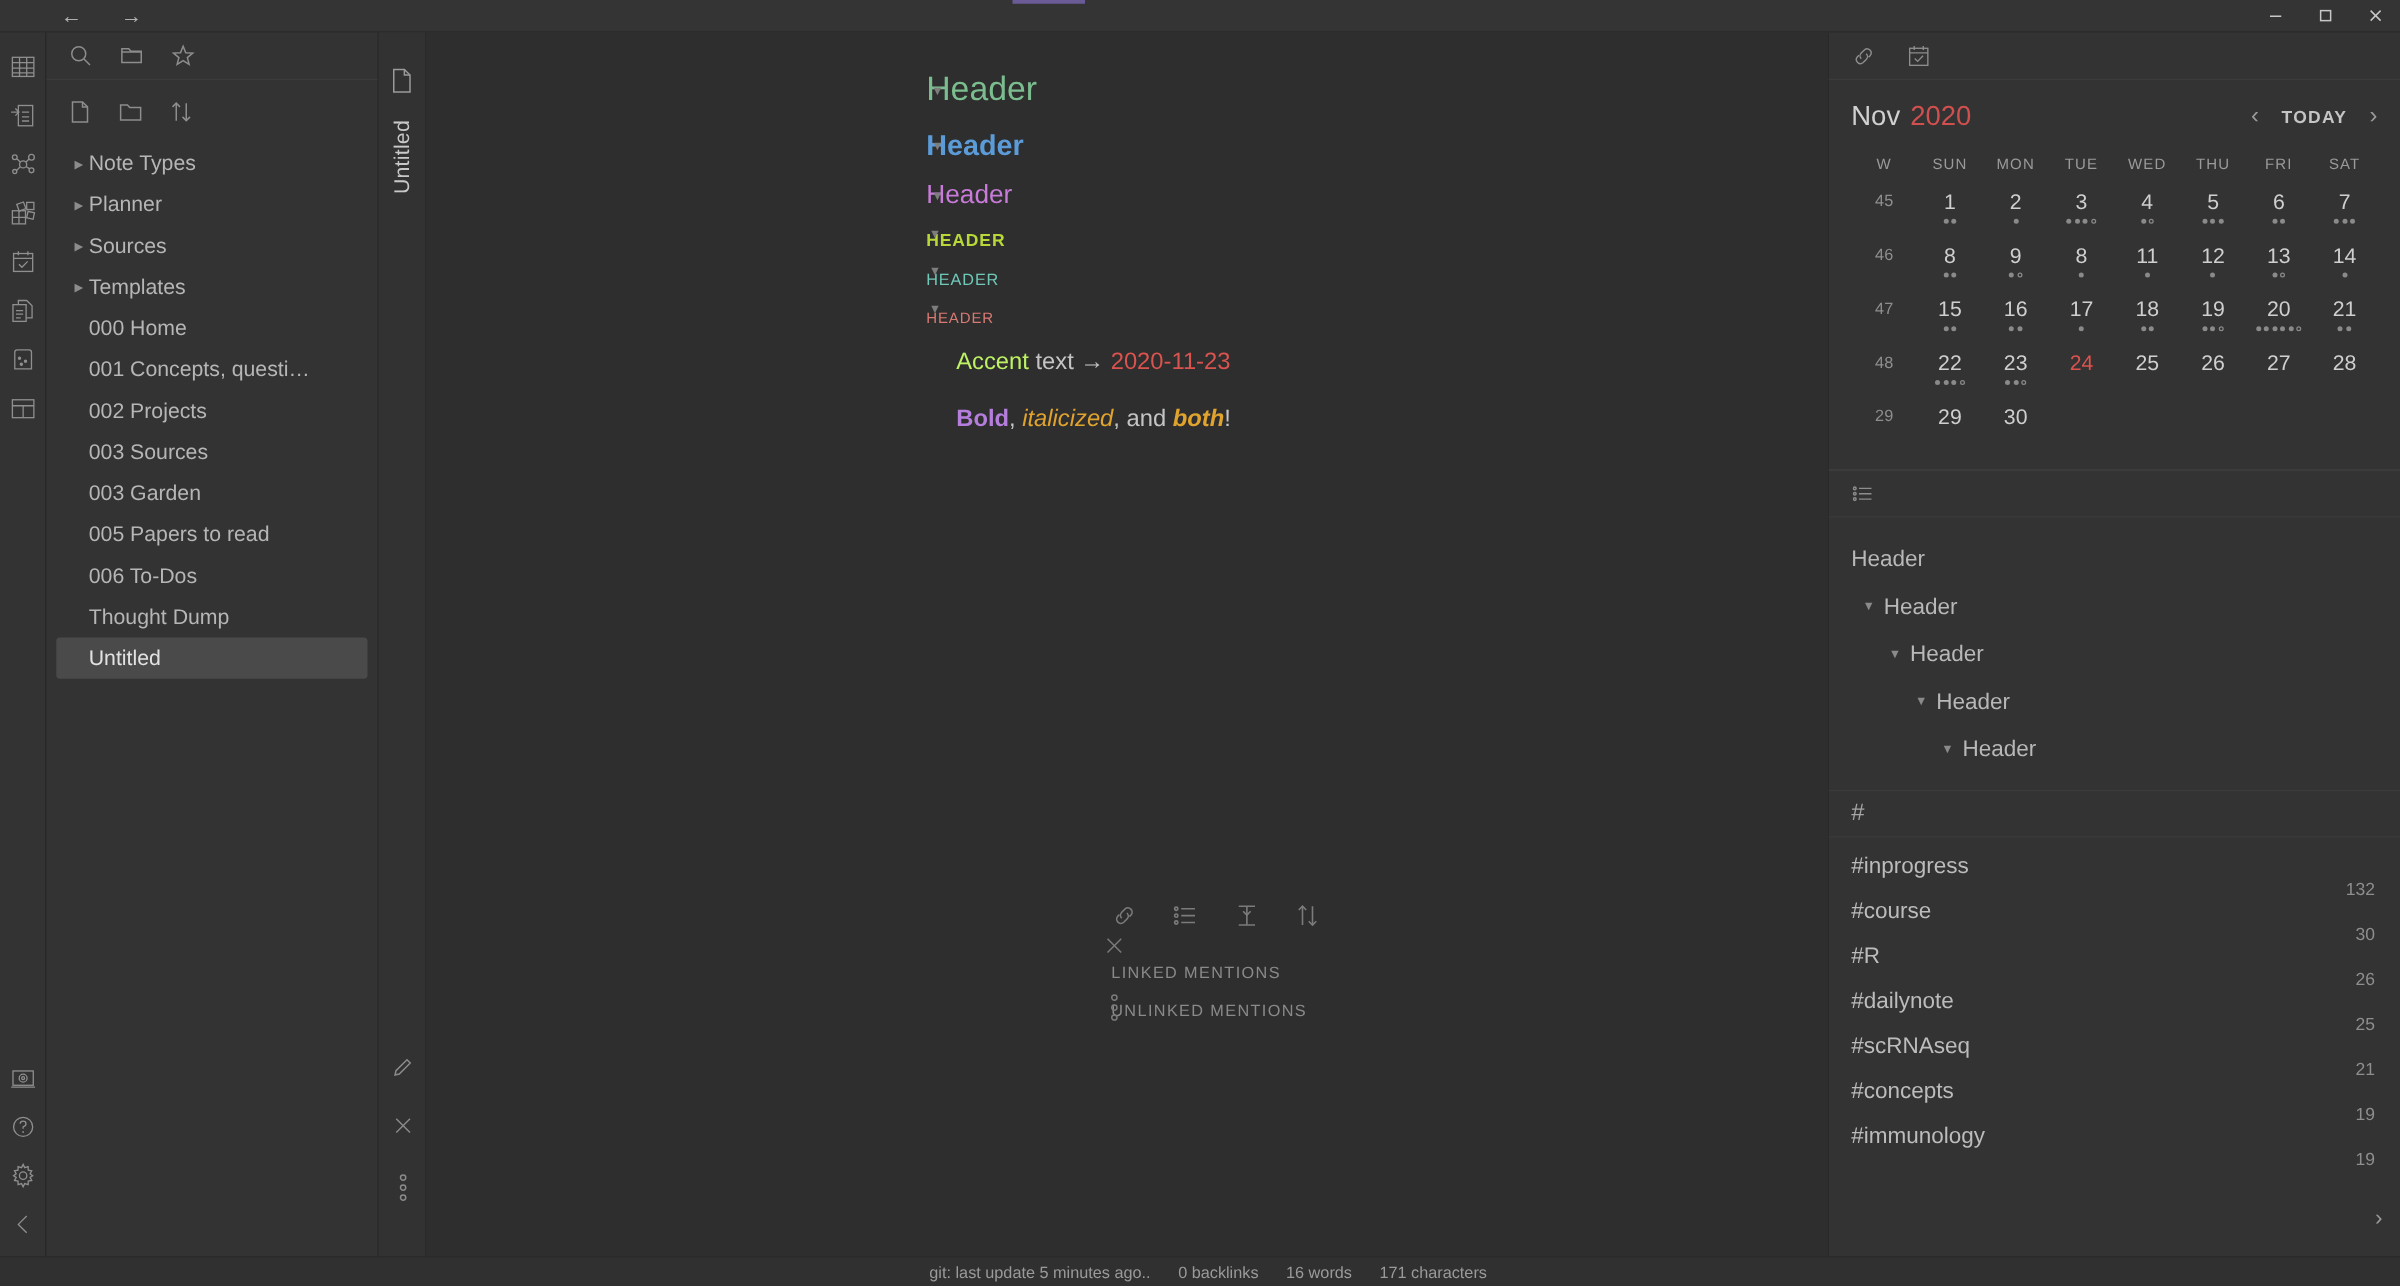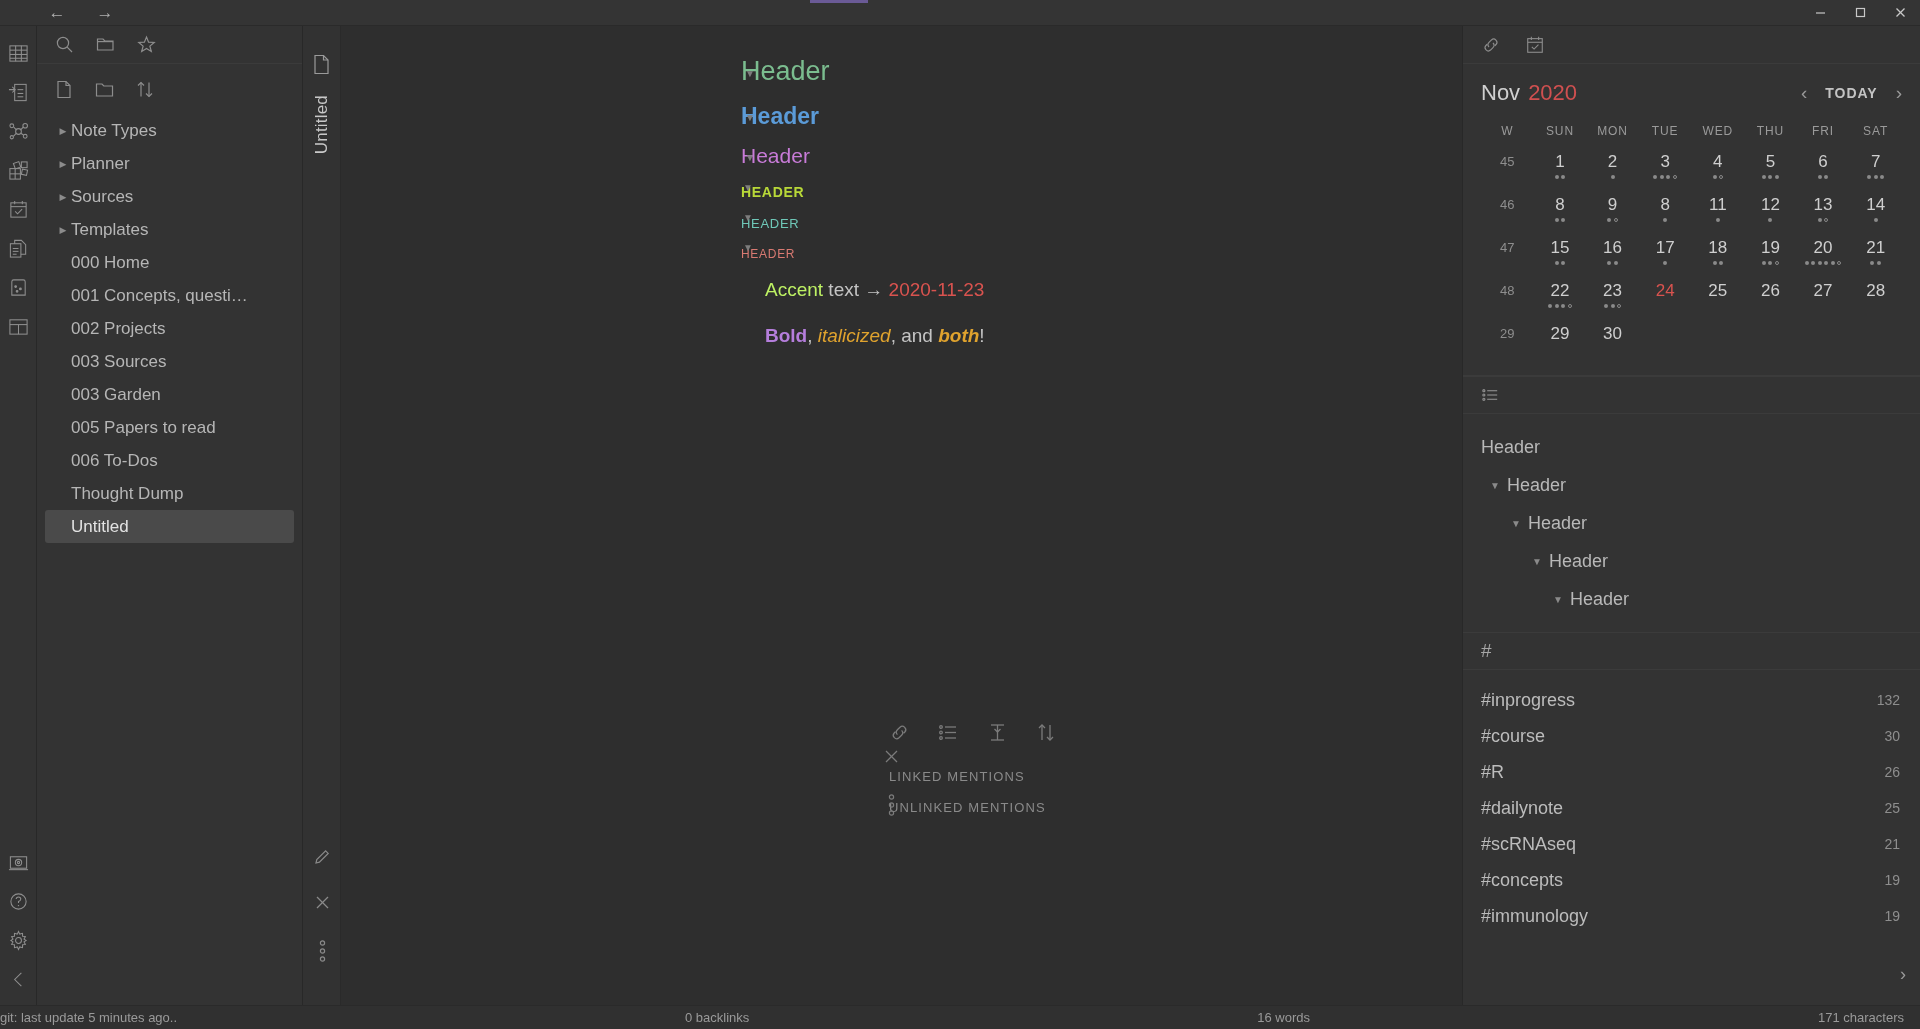--- a/index.html
+++ b/index.html
@@ -126,28 +126,28 @@
   .pane-head { height: 38px; display: flex; align-items: center; padding-left: 18px;
                border-bottom: 1px solid #3b3b3b; border-top: 1px solid #3b3b3b; }
   .pane-head svg { stroke: #8d8d8d; fill: none; stroke-width: 1.2; }
   .pane-head .hash { font-size: 19px; color: #a6a6a6; }
 
   .outline { padding: 14px 0 14px 0; }
   .o-item { display: flex; align-items: center; height: 38px; font-size: 18px; color: #b8b8b8; cursor: pointer; }
   .o-item .ocaret { color: #8a8a8a; font-size: 10px; margin-right: 7px; }
 
   .taglist { padding-top: 12px; position: relative; flex: 1 1 auto; overflow: hidden; }
-  .tag-row { display: flex; align-items: center; height: 36px; padding: 0 20px 0 18px; cursor: pointer; }
+  .tag-row { display: flex; align-items: flex-start; height: 36px; padding: 0 20px 0 18px; cursor: pointer; flex-direction: column; }
   .tag-name { font-size: 18px; color: #bcbcbc; }
   .tag-count { margin-left: auto; font-size: 14px; color: #8e8e8e; }
   .tag-more { position: absolute; right: 14px; bottom: 20px; color: #9a9a9a; font-size: 18px; cursor: pointer;}
 
   
   .statusbar { height: 24px; flex: 0 0 24px; background: #303030; display: flex; align-items: center;
-               justify-content: space-between; padding-right: 16px; gap: 22px; border-top: 1px solid #2a2a2a; }
+               justify-content: center; padding-right: 16px; gap: 22px; border-top: 1px solid #2a2a2a; padding-left: 29px; }
   .status-item { font-size: 13px; color: #9a9a9a; }
 </style>
 </head>
 <body>
 
 <div class="app">
 
   <div class="titlebar">
     <div class="accent-tab"></div>
     <div class="nav-arrows">

